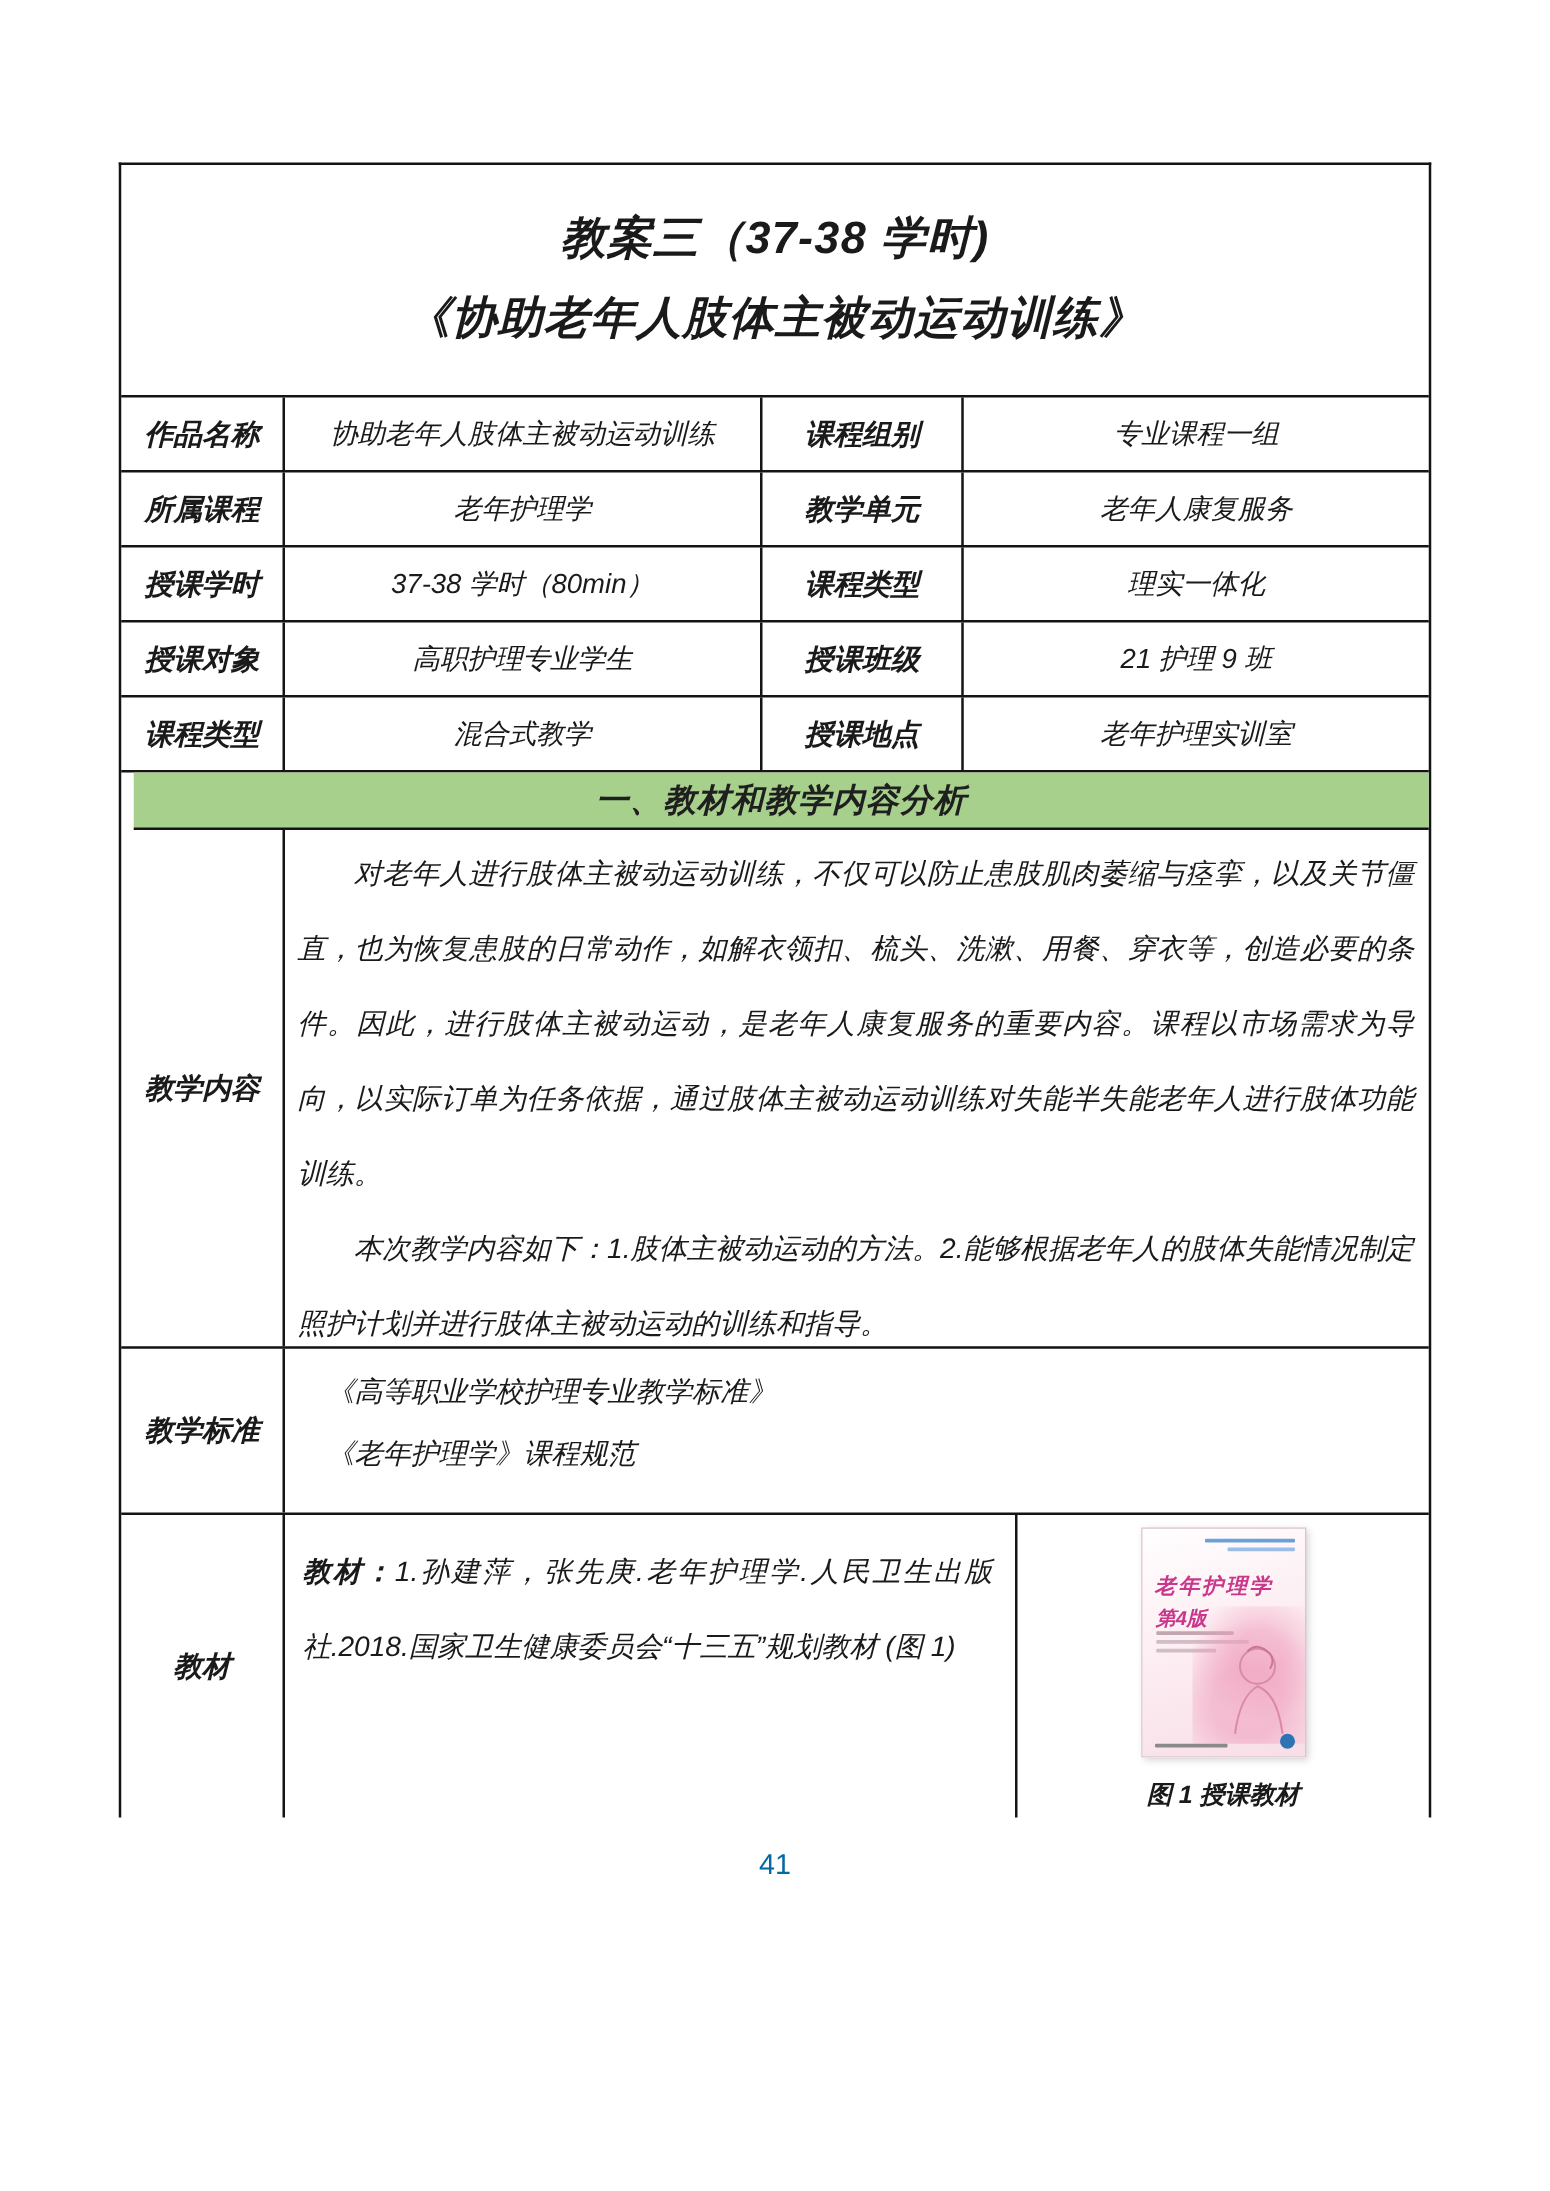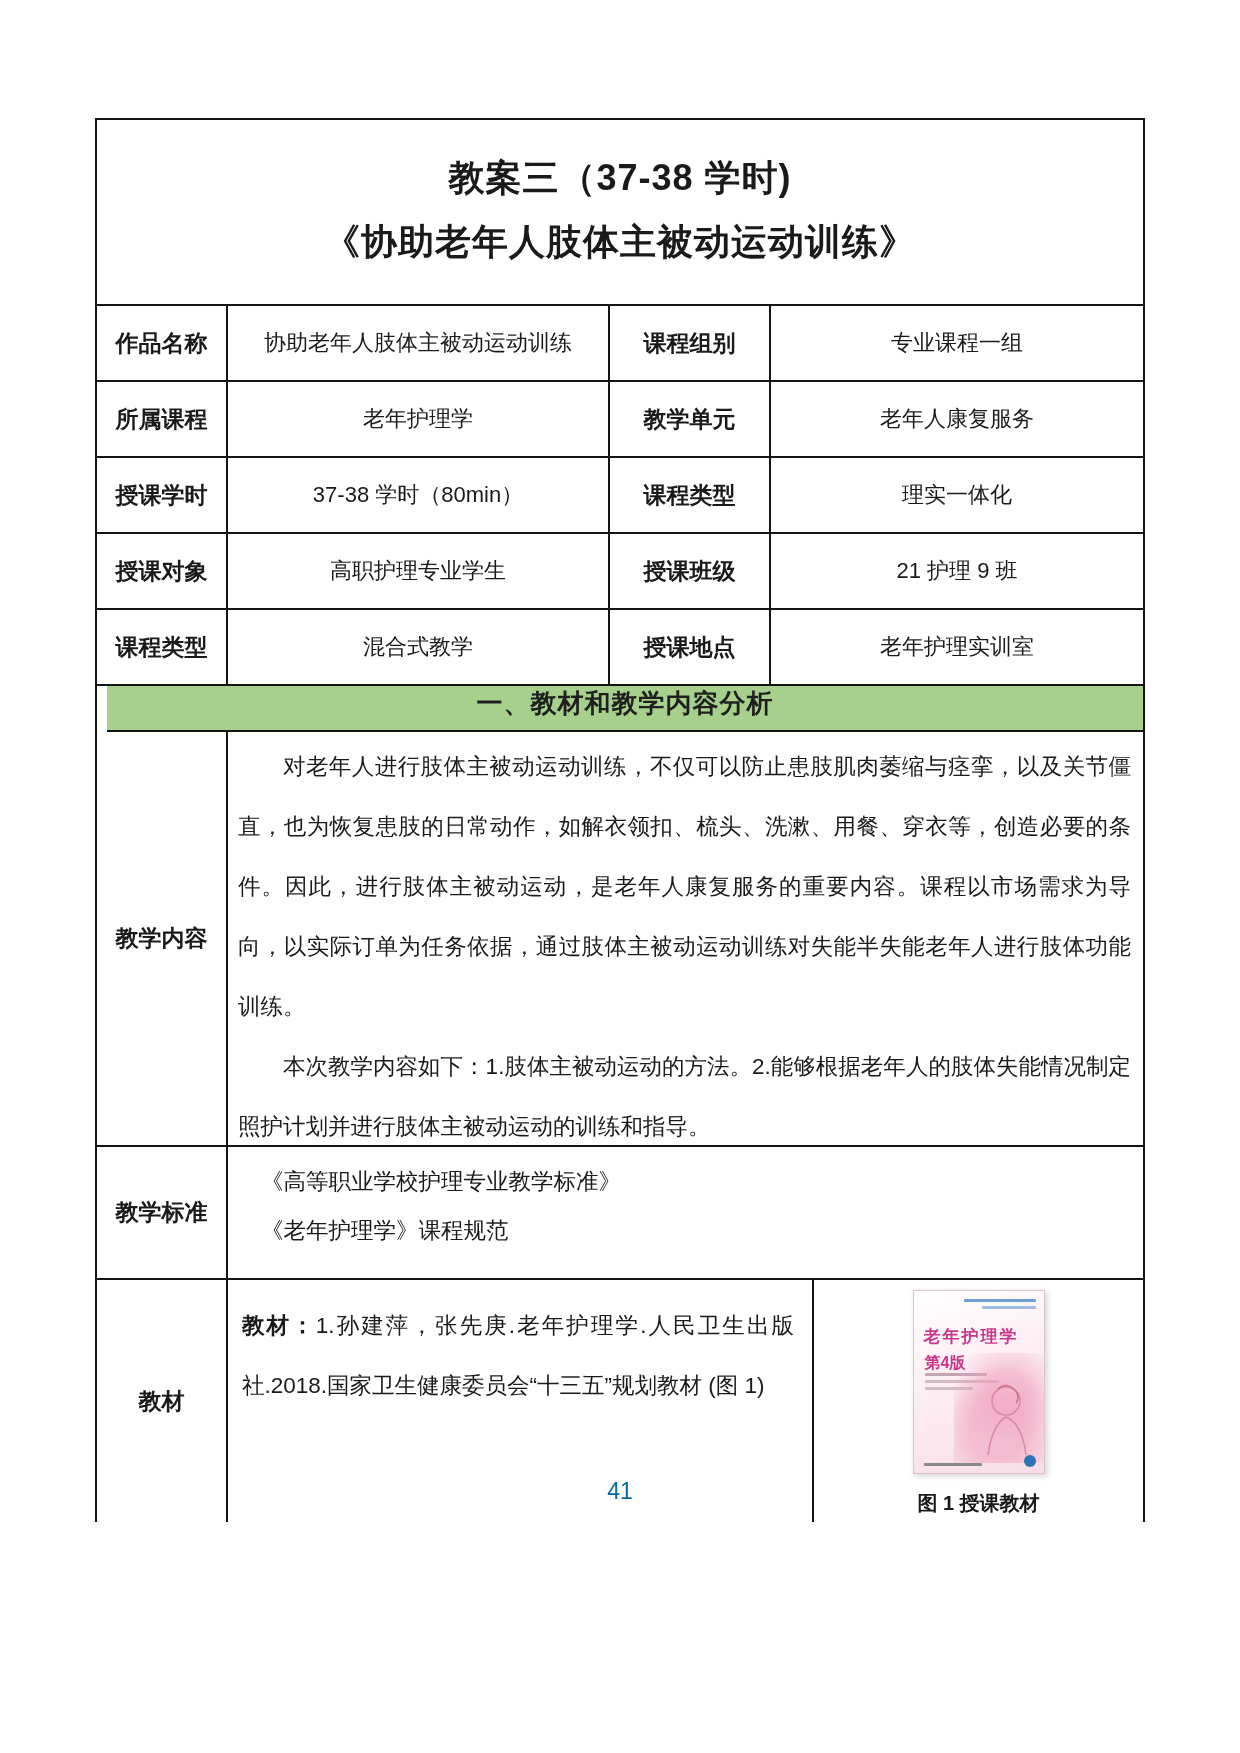--- a/index.html
+++ b/index.html
@@ -3,43 +3,43 @@
 <meta charset="utf-8">
 <style>
   * { margin:0; padding:0; box-sizing:border-box; }
   html,body { background:#ffffff; }
   body {
     width:1240px; height:1753px; position:relative;
     font-family:"Liberation Sans","DejaVu Sans",sans-serif;
     color:#1a1a1a;
   }
   .doc-table {
-    position:absolute; left:95px; top:118px; width:1050px;
-    border:2px solid #141414; border-bottom:none; background:#fff;
+    position:absolute; left:95px; top:130px; width:1050px;
+    border:2px solid #141414; border-bottom:none; background:#fff;font-style:italic;
   }
   .row { display:flex; border-bottom:2px solid #141414; }
   .row:last-child { border-bottom:none; }
   .cell { border-right:2px solid #141414; display:flex; align-items:center; justify-content:center; }
   .cell:last-child { border-right:none; }
   .c1 { flex:0 0 131px; }
   .c2 { flex:0 0 382px; }
   .c3 { flex:0 0 161px; }
   .c4 { flex:1; }
   .label { font-weight:bold; font-size:23px; text-align:center; }
   .value { font-size:22px; text-align:center; }
 
   .title-row {
     height:186px; flex-direction:column; align-items:center;
     justify-content:space-around; padding:26px 0 30px;
   }
   .title-line { font-size:36px; font-weight:bold; letter-spacing:1px; text-align:center; }
 
-  .info-row { height:76px; }
+  .info-row { height:60px; }
 
-  .section-row { height:46px; background:#a8d08d; justify-content:center;margin-left:10px; }
+  .section-row { height:46px; background:#a8d08d; align-items:center; justify-content:center;margin-left:10px; }
   .section-title { font-size:26px; font-weight:bold; color:#1f1f1f; letter-spacing:1px; }
 
   .content-row { height:415px; }
   .content-cell {
     flex:1; display:block; padding:5px 12px 0 10px;
     font-size:22.5px; line-height:60px; text-align:justify;border-radius:18px;
   }
   .content-cell p { text-indent:2em; margin:0; }
 
   .standard-row { height:133px; }

